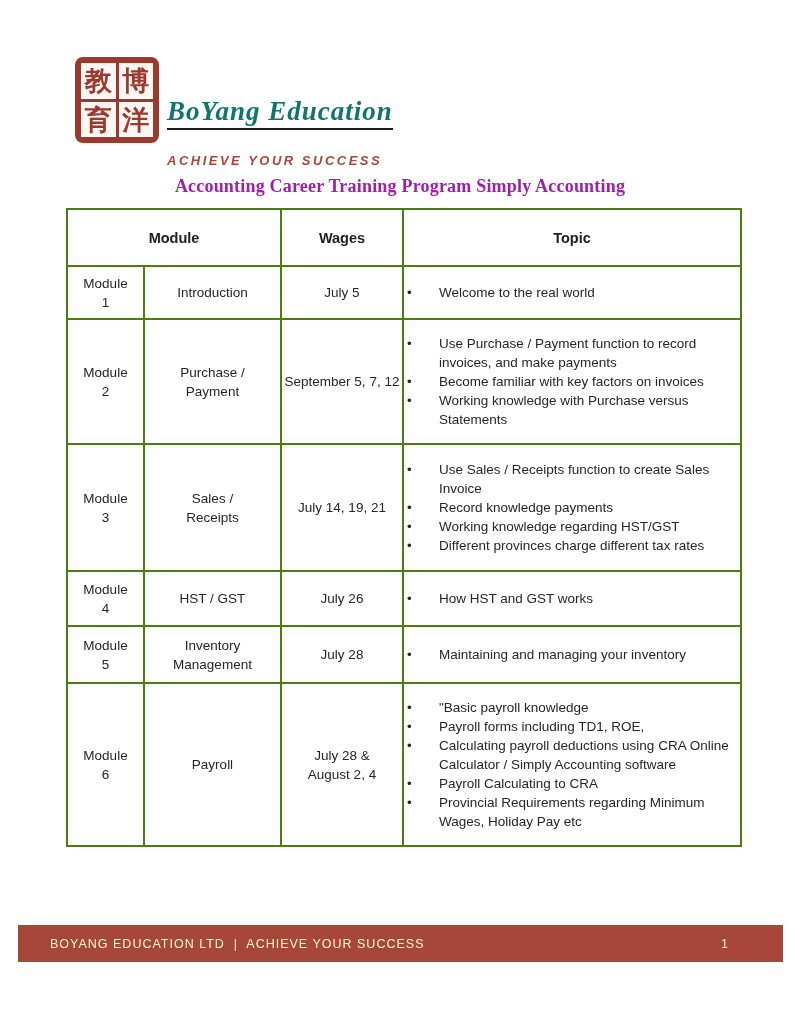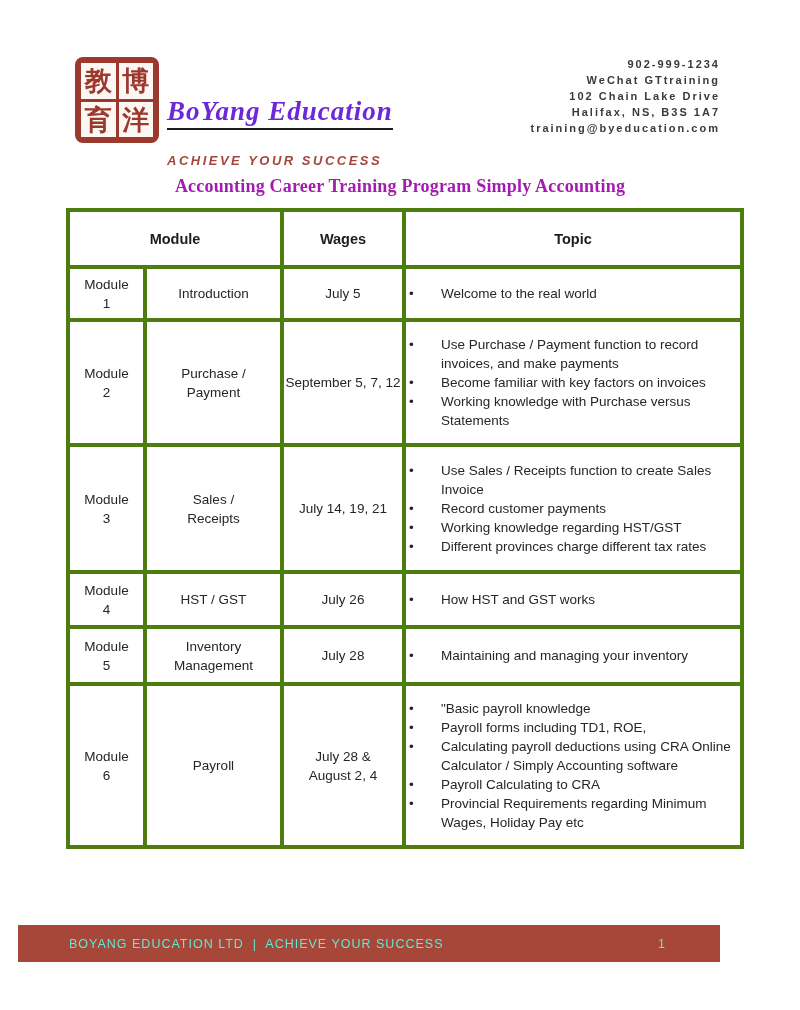--- a/index.html
+++ b/index.html
@@ -17,21 +17,21 @@
   }
   .seal span {
     background:#fdf7f3; display:flex; align-items:center; justify-content:center;
     font-family:"DejaVu Serif", serif; font-weight:bold;
     font-size:27px; color:#9c392e; line-height:1;
   }
   .brand { position:absolute; left:167px; top:97px; }
   .brand-name {
     display:inline-block;
     font-family:"Liberation Serif", serif; font-style:italic; font-weight:bold;
-    font-size:27px; color:#6d28d9; letter-spacing:1px;
+    font-size:27px; color:#0f766e; letter-spacing:1px;
     border-bottom:2px solid #1b1b1b; padding-bottom:1px; line-height:1.1;
   }
   .brand-tagline {
     margin-top:23px;
     font-weight:bold; font-style:italic; font-size:13px; letter-spacing:2.5px;
     color:#a5463a;
   }
   .contact {
     position:absolute; right:80px; top:56px; text-align:right;
     font-size:11px; font-weight:bold; letter-spacing:2px;
@@ -45,21 +45,21 @@
     font-weight:bold; font-size:18px; color:#a21caf; letter-spacing:0.2px;
   }
 
   
   table.schedule {
     position:absolute; left:66px; top:208px;
     width:674px; border-collapse:collapse; table-layout:fixed;
     font-size:13.5px; color:#262626;
   }
   table.schedule th, table.schedule td {
-    border:4px solid #4d7c0f; vertical-align:middle; padding:0;
+    border:2px solid #4d7c0f; vertical-align:middle; padding:0;
   }
   table.schedule thead tr { height:57px; }
   table.schedule th { font-size:14.5px; font-weight:bold; text-align:center; color:#1d1d1d; }
   tbody tr:nth-child(1){ height:53px; }
   tbody tr:nth-child(2){ height:125px; }
   tbody tr:nth-child(3){ height:127px; }
   tbody tr:nth-child(4){ height:55px; }
   tbody tr:nth-child(5){ height:57px; }
   tbody tr:nth-child(6){ height:163px; }
   td.c-modno, td.c-modname, td.c-week {
@@ -67,24 +67,24 @@
   }
   td.c-topic { text-align:left; padding:10px 20px 10px 18px;margin-left:40px; }
   td.c-topic ul { margin:0; padding:0; list-style:none; }
   td.c-topic li {
     position:relative; padding-left:35px; line-height:19px; text-align:left;
   }
   td.c-topic li::before { content:"\2022"; position:absolute; left:3px; top:0; }
 
   
   .footer-bar {
-    position:absolute; left:18px; top:925px; width:702px; height:37px;
-    background:#a6473a; color:#5eead4;
+    position:absolute; left:18px; top:925px; width:765px; height:37px;
+    background:#a6473a; color:#fef9c3;
     display:flex; align-items:center; justify-content:space-between;
-    padding-left:51px; padding-right:54px; box-sizing:border-box;
+    padding-left:32px; padding-right:54px; box-sizing:border-box;
     font-size:12.5px; letter-spacing:1px;
   }
   .footer-left { white-space:pre; }
 </style>
 </head>
 <body>
 
 <div class="page">
 
   <div class="seal">
@@ -92,27 +92,20 @@
     <span>博</span>
     <span>育</span>
     <span>洋</span>
   </div>
 
   <div class="brand">
     <div class="brand-name">BoYang Education</div>
     <div class="brand-tagline">ACHIEVE YOUR SUCCESS</div>
   </div>
 
-  <div class="contact">
-    <div>902-999-1234</div>
-    <div>WeChat GTtraining</div>
-    <div>102 Chain Lake Drive</div>
-    <div>Halifax, NS, B3S 1A7</div>
-    <div>training@byeducation.com</div>
-  </div>
 
   <h1 class="doc-title">Accounting Career Training Program Simply Accounting</h1>
 
   <table class="schedule">
     <colgroup>
       <col style="width:77px">
         <col style="width:137px">
         <col style="width:122px">
         <col style="width:338px">
     </colgroup>
@@ -151,21 +144,21 @@
       </tr>
       <tr>
         <td class="c-modno">Module
 3</td>
         <td class="c-modname">Sales /
 Receipts</td>
         <td class="c-week">July 14, 19, 21</td>
         <td class="c-topic">
           <ul>
             <li>Use Sales / Receipts function to create Sales Invoice</li>
-            <li>Record customer payments</li>
+            <li>Record knowledge payments</li>
             <li>Working knowledge regarding HST/GST</li>
             <li>Different provinces charge different tax rates</li>
           </ul>
         </td>
       </tr>
       <tr>
         <td class="c-modno">Module
 4</td>
         <td class="c-modname">HST / GST</td>
         <td class="c-week">July 26</td>

